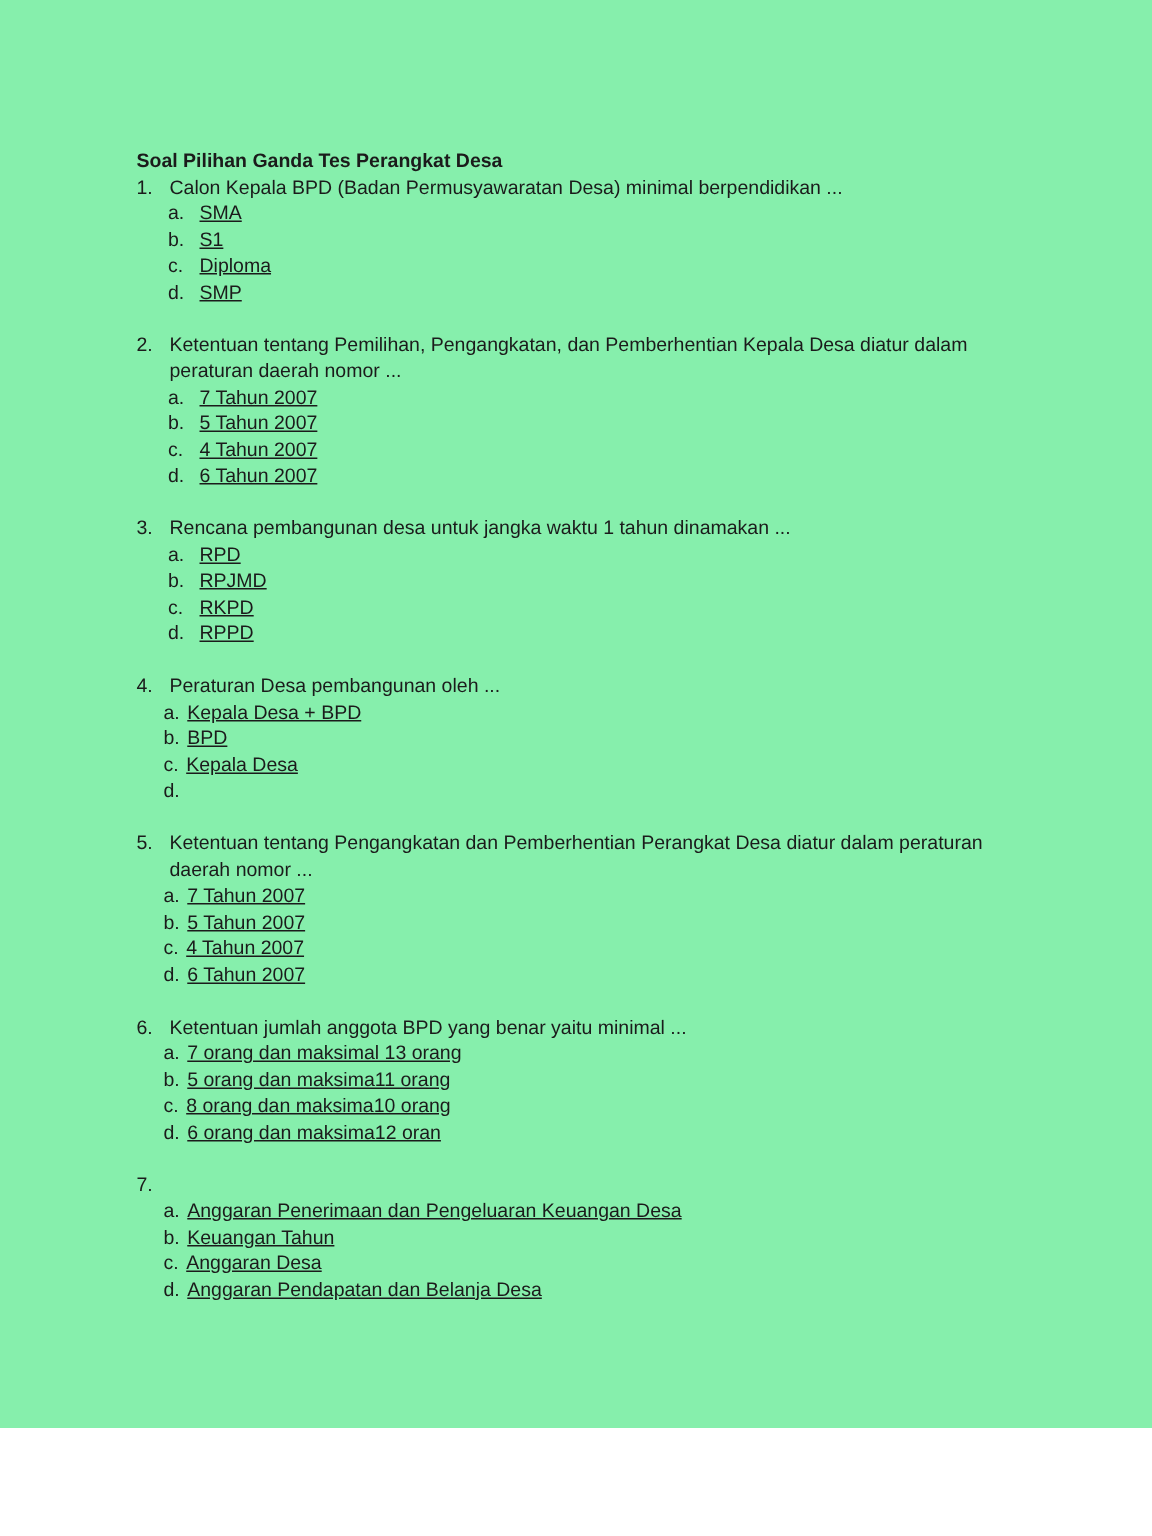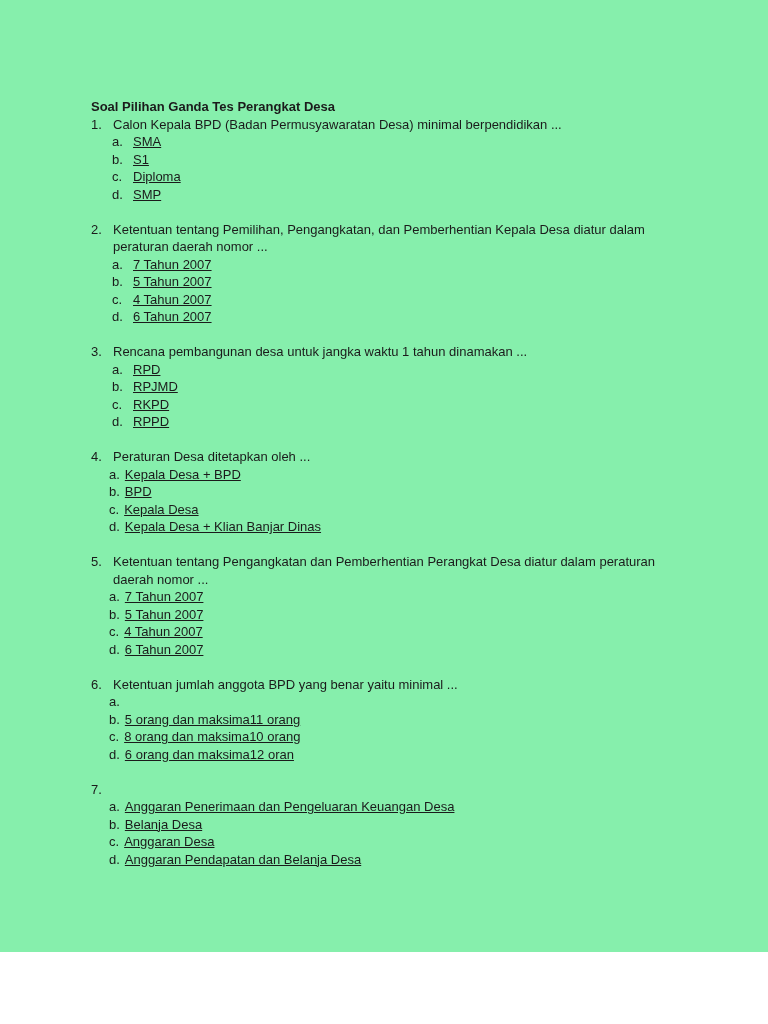--- a/index.html
+++ b/index.html
@@ -147,38 +147,37 @@
       <div class="option">
         <span class="opt-letter">d.</span>
         <span class="opt-text">RPPD</span>
       </div>
     </div>
   </div>
 
   <div class="question">
     <div class="q-line">
       <span class="q-num">4.</span>
-      <span class="q-text">Peraturan Desa ditetapkan oleh ...</span>
+      <span class="q-text">Peraturan Desa pembangunan oleh ...</span>
     </div>
     <div class="options plain">
       <div class="option">
         <span class="opt-letter">a.</span>
         <span class="opt-text">Kepala Desa + BPD</span>
       </div>
       <div class="option">
         <span class="opt-letter">b.</span>
         <span class="opt-text">BPD</span>
       </div>
       <div class="option">
         <span class="opt-letter">c.</span>
         <span class="opt-text">Kepala Desa</span>
       </div>
       <div class="option">
         <span class="opt-letter">d.</span>
-        <span class="opt-text">Kepala Desa + Klian Banjar Dinas</span>
       </div>
     </div>
   </div>
 
   <div class="question">
     <div class="q-line">
       <span class="q-num">5.</span>
       <span class="q-text">Ketentuan tentang Pengangkatan dan Pemberhentian Perangkat Desa diatur dalam peraturan daerah nomor ...</span>
     </div>
     <div class="options plain">
@@ -202,20 +201,21 @@
   </div>
 
   <div class="question">
     <div class="q-line">
       <span class="q-num">6.</span>
       <span class="q-text">Ketentuan jumlah anggota BPD yang benar yaitu minimal ...</span>
     </div>
     <div class="options plain">
       <div class="option">
         <span class="opt-letter">a.</span>
+        <span class="opt-text">7 orang dan maksimal 13 orang</span>
       </div>
       <div class="option">
         <span class="opt-letter">b.</span>
         <span class="opt-text">5 orang dan maksima11 orang</span>
       </div>
       <div class="option">
         <span class="opt-letter">c.</span>
         <span class="opt-text">8 orang dan maksima10 orang</span>
       </div>
       <div class="option">
@@ -229,21 +229,21 @@
     <div class="q-line">
       <span class="q-num">7.</span>
     </div>
     <div class="options plain">
       <div class="option">
         <span class="opt-letter">a.</span>
         <span class="opt-text">Anggaran Penerimaan dan Pengeluaran Keuangan Desa</span>
       </div>
       <div class="option">
         <span class="opt-letter">b.</span>
-        <span class="opt-text">Belanja Desa</span>
+        <span class="opt-text">Keuangan Tahun</span>
       </div>
       <div class="option">
         <span class="opt-letter">c.</span>
         <span class="opt-text">Anggaran Desa</span>
       </div>
       <div class="option">
         <span class="opt-letter">d.</span>
         <span class="opt-text">Anggaran Pendapatan dan Belanja Desa</span>
       </div>
     </div>

